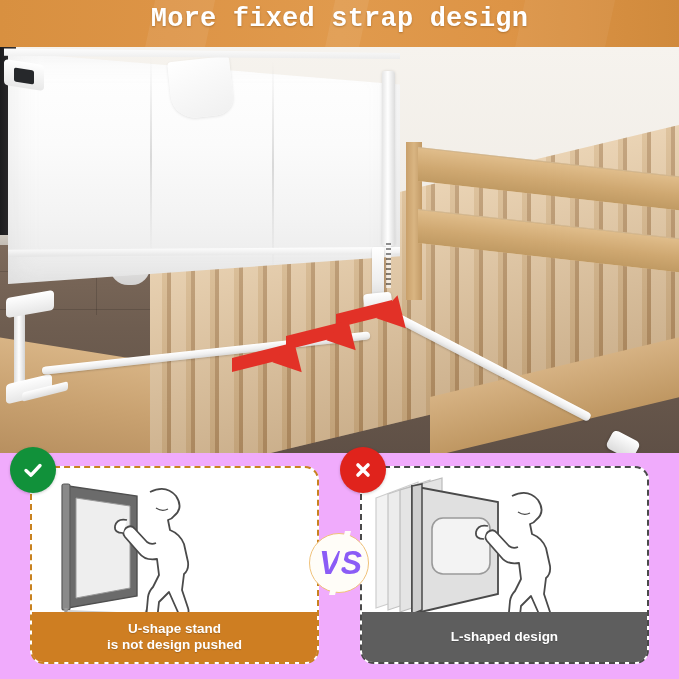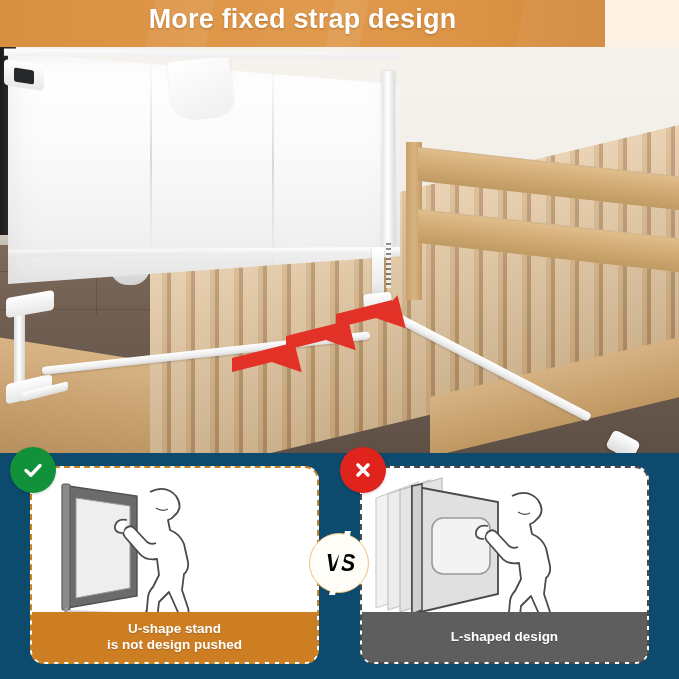--- a/index.html
+++ b/index.html
@@ -5,23 +5,24 @@
   * { margin:0; padding:0; box-sizing:border-box; }
   html,body { width:679px; height:679px; overflow:hidden; }
   body {
     font-family:"Liberation Sans", sans-serif;
     background:#fdf2e4;
   }
   #root { position:relative; width:679px; height:679px; overflow:hidden; background:#fdf2e4; }
 
   
   .banner {
-    position:absolute; left:0; top:0; width:605px; height:48px;
+    position:absolute; left:0; top:0; width:679px; height:48px;
     background:linear-gradient(90deg,#d89040 0%,#dd9446 25%,#e09a4d 50%,#dd9446 75%,#d08a3c 100%);
     overflow:hidden;
+    font-family:Liberation Mono, monospace;
   }
   .banner .sheen { position:absolute; top:0; bottom:0; width:60px; background:rgba(255,255,255,0.07); transform:skewX(-12deg); }
   .banner .s1{ left:150px; } .banner .s2{ left:330px; width:34px; } .banner .s3{ left:520px; width:90px; background:rgba(255,255,255,0.05);}
   .banner-title {
     position:absolute; left:0; right:0; top:4px;
     text-align:center; color:#fff;
     font-size:27px; font-weight:bold; letter-spacing:0.2px;
     text-shadow:0 1px 2px rgba(120,70,20,0.45);
   }
 
@@ -161,21 +162,21 @@
     background:linear-gradient(180deg,#ffffff,#dcdcdc); border-radius:5px;
     box-shadow:0 1px 3px rgba(0,0,0,0.3); transform:rotate(28deg); }
 
   
   .arrows { position:absolute; left:224px; top:258px; width:190px; height:70px; }
   .arrow-chev { position:absolute; width:0; height:0;
     border-left:26px solid #e23127; border-top:17px solid transparent; border-bottom:17px solid transparent; }
   .arrow-tail { position:absolute; height:14px; background:#e23127; }
 
   
-  .compare { position:absolute; left:0; top:453px; width:679px; height:226px; background:#0c4a6e; }
+  .compare { position:absolute; left:0; top:453px; width:679px; height:226px; background:#f0abfc; }
   .panel { position:absolute; top:13px; width:289px; height:198px;
            background:#ffffff; border-radius:14px; }
   .panel-left  { left:30px;  border:2px dashed #c8821f; }
   .panel-right { left:360px; border:2px dashed #4a4a4a; }
 
   .badge { position:absolute; top:-21px; left:-22px; width:46px; height:46px;
            border-radius:50%; display:flex; align-items:center; justify-content:center; }
   .badge-ok { background:#11913a; box-shadow:0 1px 3px rgba(0,0,0,0.2); }
   .badge-no { background:#e0231c; box-shadow:0 1px 3px rgba(0,0,0,0.2); }
   .badge svg { display:block; }
@@ -188,21 +189,21 @@
   .cap-left  { background:#ce7e22; }
   .cap-right { background:#5e5e5e; }
 
   
   .vs { position:absolute; left:309px; top:533px; width:60px; height:60px;
         border-radius:50%; border:1.6px solid #f0c27a; background:#fffdf8;
         display:flex; align-items:center; justify-content:center; }
   .vs-inner { position:relative; width:60px; height:60px; }
   .vs-text { position:absolute; left:0; top:0; width:60px; height:60px;
              display:flex; align-items:center; justify-content:center;
-             font-size:23px; font-weight:bold; font-style:italic; color:#000000;
+             font-size:33px; font-weight:bold; font-style:italic; color:#8b5cf6;
              letter-spacing:-1px; }
   .vs-bolt { position:absolute; left:27px; top:-2px; width:6px; height:64px;
              background:#fffdf8; transform:skewX(-14deg); }
 
   
   .illus { position:absolute; left:0; top:0; width:100%; height:148px; }
 </style>
 </head>
 <body>
 

